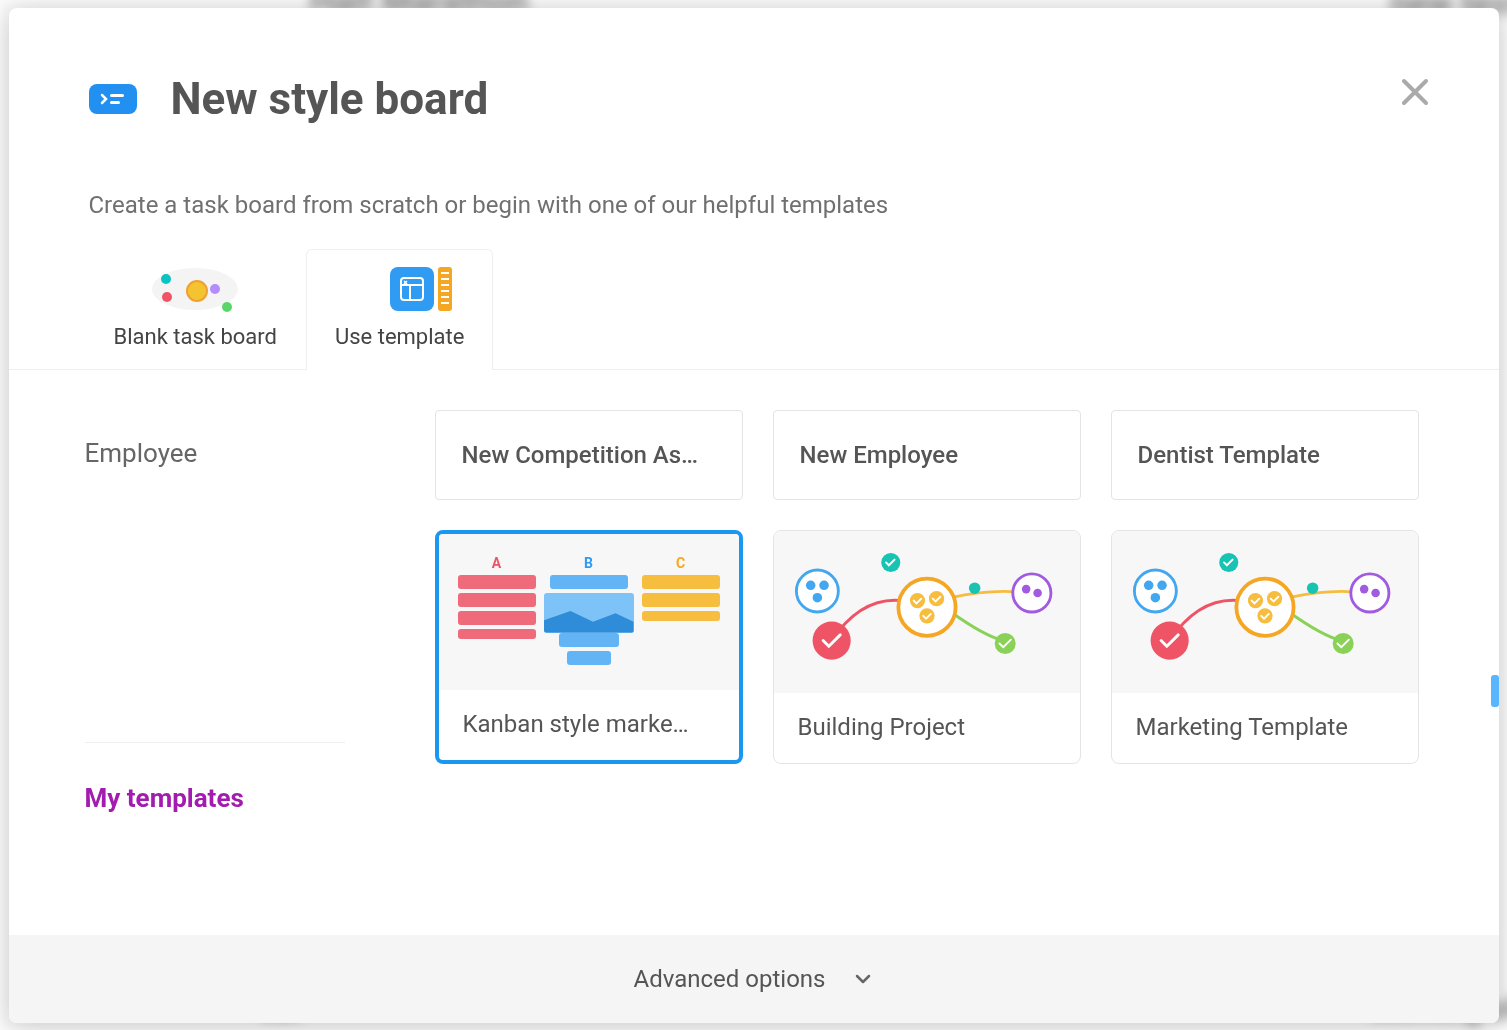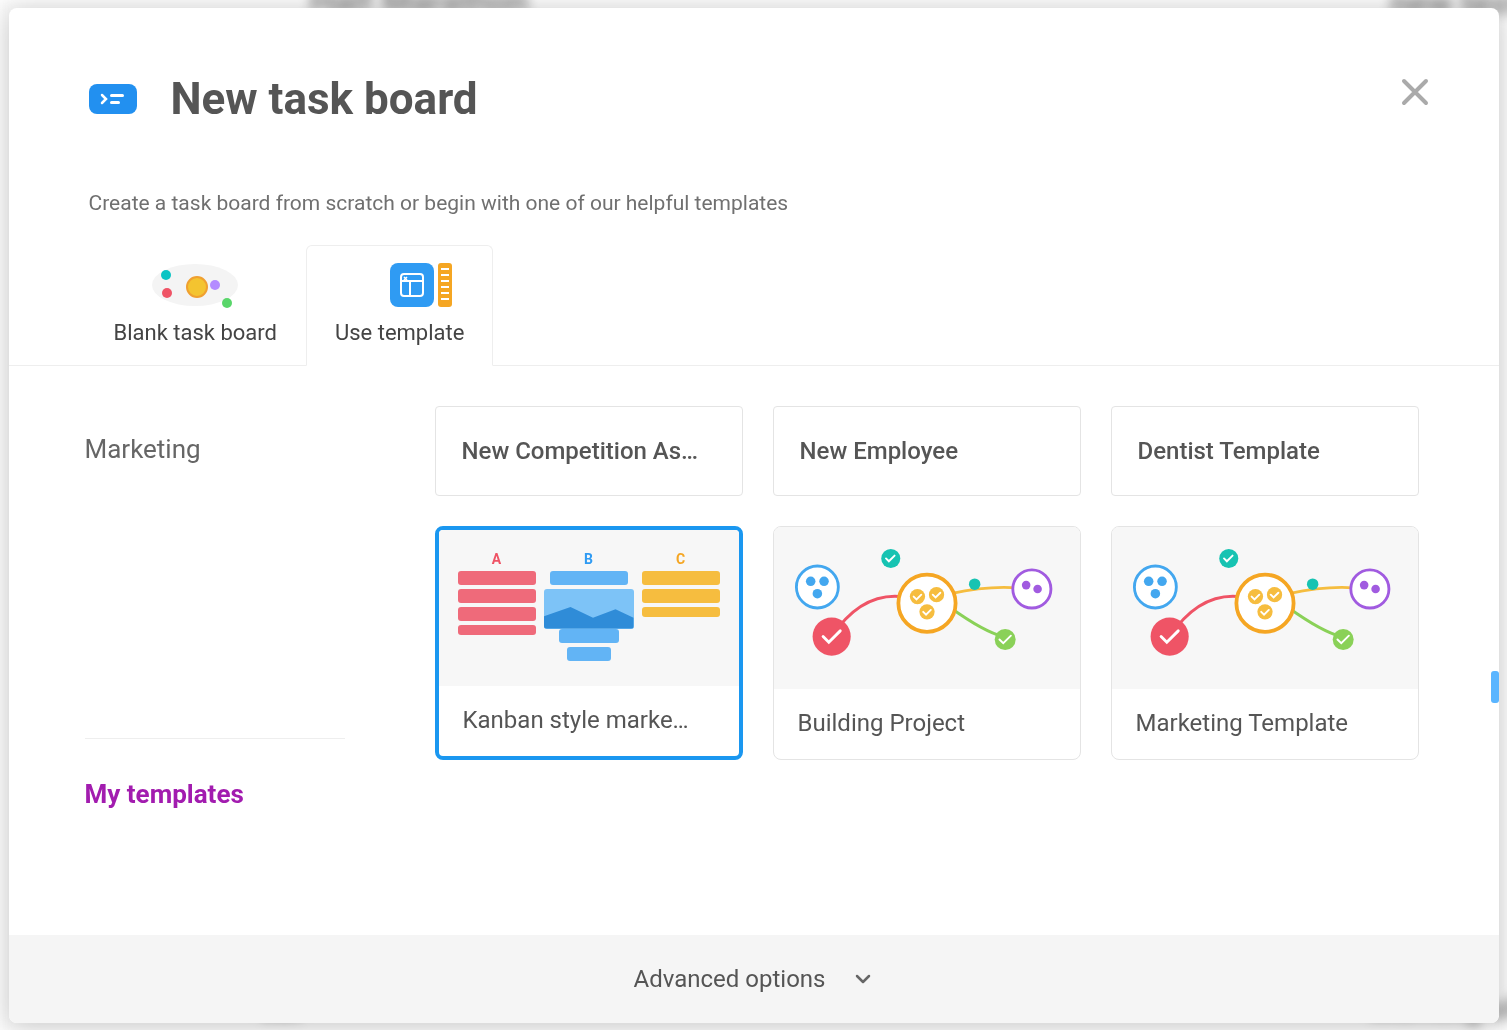--- a/index.html
+++ b/index.html
@@ -73,21 +73,21 @@
     right: 64px;
     top: 64px;
     width: 40px;
     height: 40px;
     cursor: pointer;
     color: #aaa;
     display:flex;align-items:center;justify-content:center;
   }
   .subtitle {
     padding: 66px 80px 0 80px;
-    font-size: 21px;
+    font-size: 24px;
     color: #707070;
   }
   
   .tabs {
     display: flex;
     margin-top: 30px;
     border-bottom: 1px solid #eee;
     padding-left: 76px;
   }
   .tab {
@@ -281,21 +281,21 @@
 
   <div class="header">
     <div class="title-row">
       <div class="board-icon">
         <svg width="26" height="16" viewBox="0 0 26 16">
             <path d="M2 4 L6 8 L2 12" stroke="#fff" stroke-width="2.5" fill="none" stroke-linecap="round"></path>
             <rect x="10" y="3" width="14" height="3" rx="1.5" fill="#fff"></rect>
             <rect x="10" y="10" width="10" height="3" rx="1.5" fill="#fff"></rect>
           </svg>
       </div>
-      <h1 class="title">New task board</h1>
+      <h1 class="title">New style board</h1>
     </div>
     <div class="close-btn">
       <svg width="32" height="32" viewBox="0 0 32 32">
           <path d="M5 5 L27 27 M27 5 L5 27" stroke="currentColor" stroke-width="4" stroke-linecap="round"></path>
         </svg>
     </div>
   </div>
 
   <div class="subtitle">Create a task board from scratch or begin with one of our helpful templates</div>
 
@@ -318,21 +318,21 @@
             </div>
         <div class="right"></div>
       </div>
         </div>
       <span>Use template</span>
     </div>
   </div>
 
   <div class="body">
 
-    <div class="sec-title1">Marketing</div>
+    <div class="sec-title1">Employee</div>
     <div class="sec-title2">My templates</div>
 
     <div class="grid">
       <div class="tpl-shallow">
           <span>New Competition As…</span>
         </div>
       <div class="tpl-shallow">
           <span>New Employee</span>
         </div>
       <div class="tpl-shallow">

